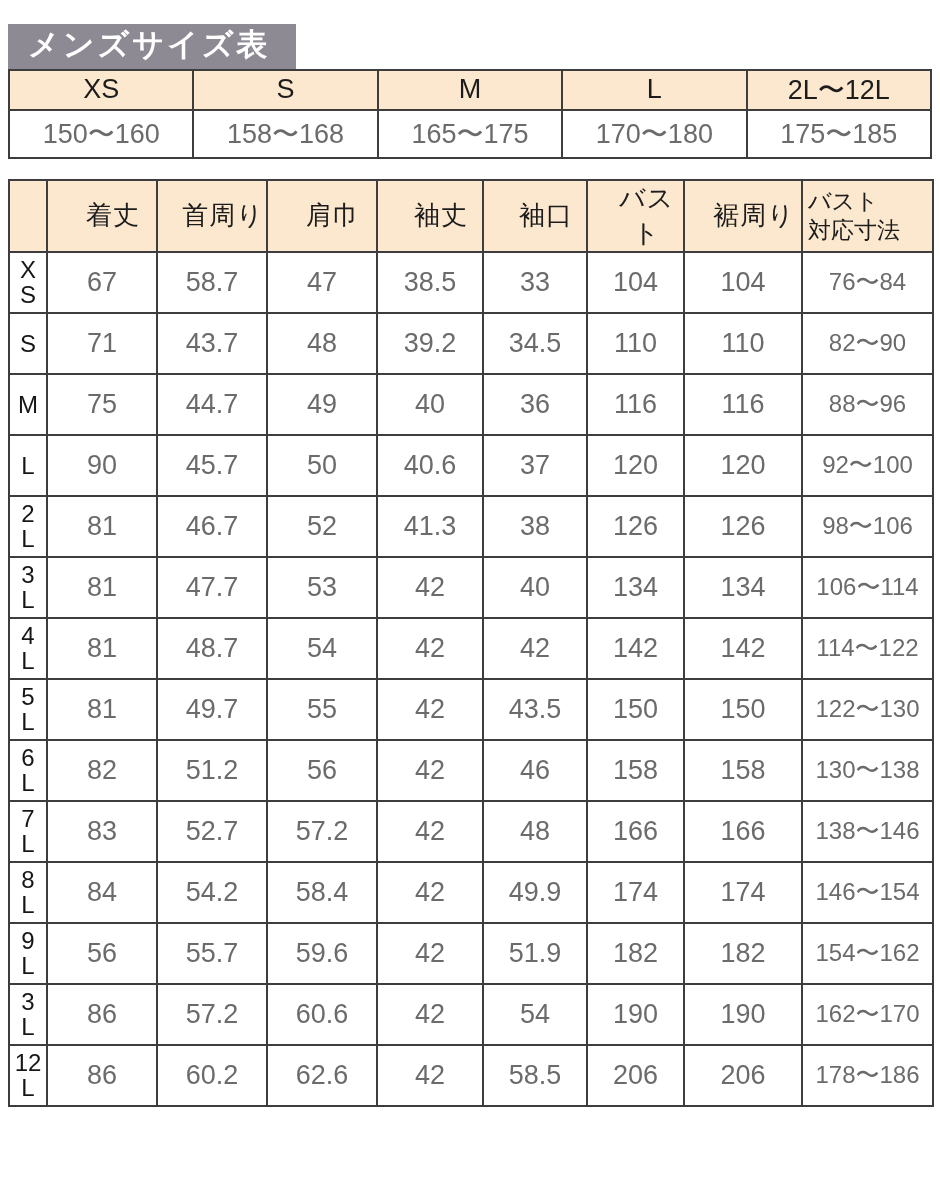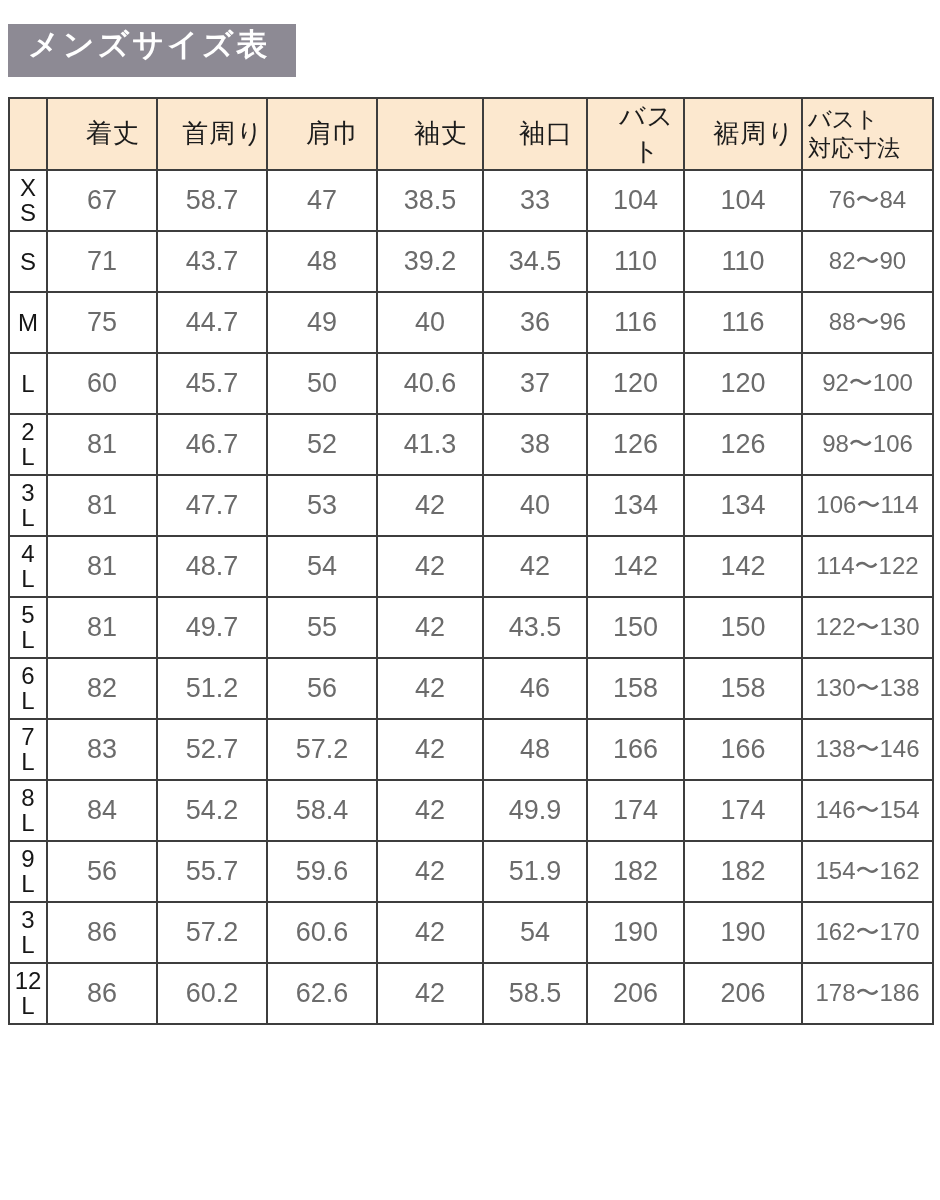--- a/index.html
+++ b/index.html
@@ -12,21 +12,21 @@
 
   
   .badge{
     display:inline-block;
     margin:24px 0 0 8px;
     background:#8d8a94;
     color:#ffffff;
     font-size:31px;
     font-weight:bold;
     letter-spacing:3px;
-    padding:3px 26px 14px 20px;
+    padding:3px 26px 6px 20px;
     line-height:1.15;
   }
 
   
   .section-label{
     margin:12px 0 7px 9px;
     font-size:27px;
     font-weight:bold;
     color:#111111;
     letter-spacing:1px;
@@ -98,20 +98,40 @@
   }
 </style>
 </head>
 <body>
 
 <div class="page">
 
   <div class="badge">メンズサイズ表</div>
 
 
+  <table class="height-table">
+    <thead>
+      <tr id="height-head">
+          <th>XS</th>
+          <th>S</th>
+          <th>M</th>
+          <th>L</th>
+          <th>2L〜12L</th>
+        </tr>
+    </thead>
+    <tbody>
+      <tr id="height-body">
+          <td>150〜160</td>
+          <td>158〜168</td>
+          <td>165〜175</td>
+          <td>170〜180</td>
+          <td>175〜185</td>
+        </tr>
+    </tbody>
+  </table>
 
   <table class="size-table">
     <colgroup>
       <col class="c-label">
         <col class="c-std">
         <col class="c-std">
         <col class="c-std">
       <col class="c-sode">
         <col class="c-kuchi">
         <col class="c-bust">
@@ -162,21 +182,21 @@
           <td>44.7</td>
           <td>49</td>
           <td>40</td>
           <td>36</td>
           <td>116</td>
           <td>116</td>
           <td class="range-cell">88〜96</td>
         </tr>
         <tr>
           <th>L</th>
-          <td>60</td>
+          <td>90</td>
           <td>45.7</td>
           <td>50</td>
           <td>40.6</td>
           <td>37</td>
           <td>120</td>
           <td>120</td>
           <td class="range-cell">92〜100</td>
         </tr>
         <tr>
           <th>2

